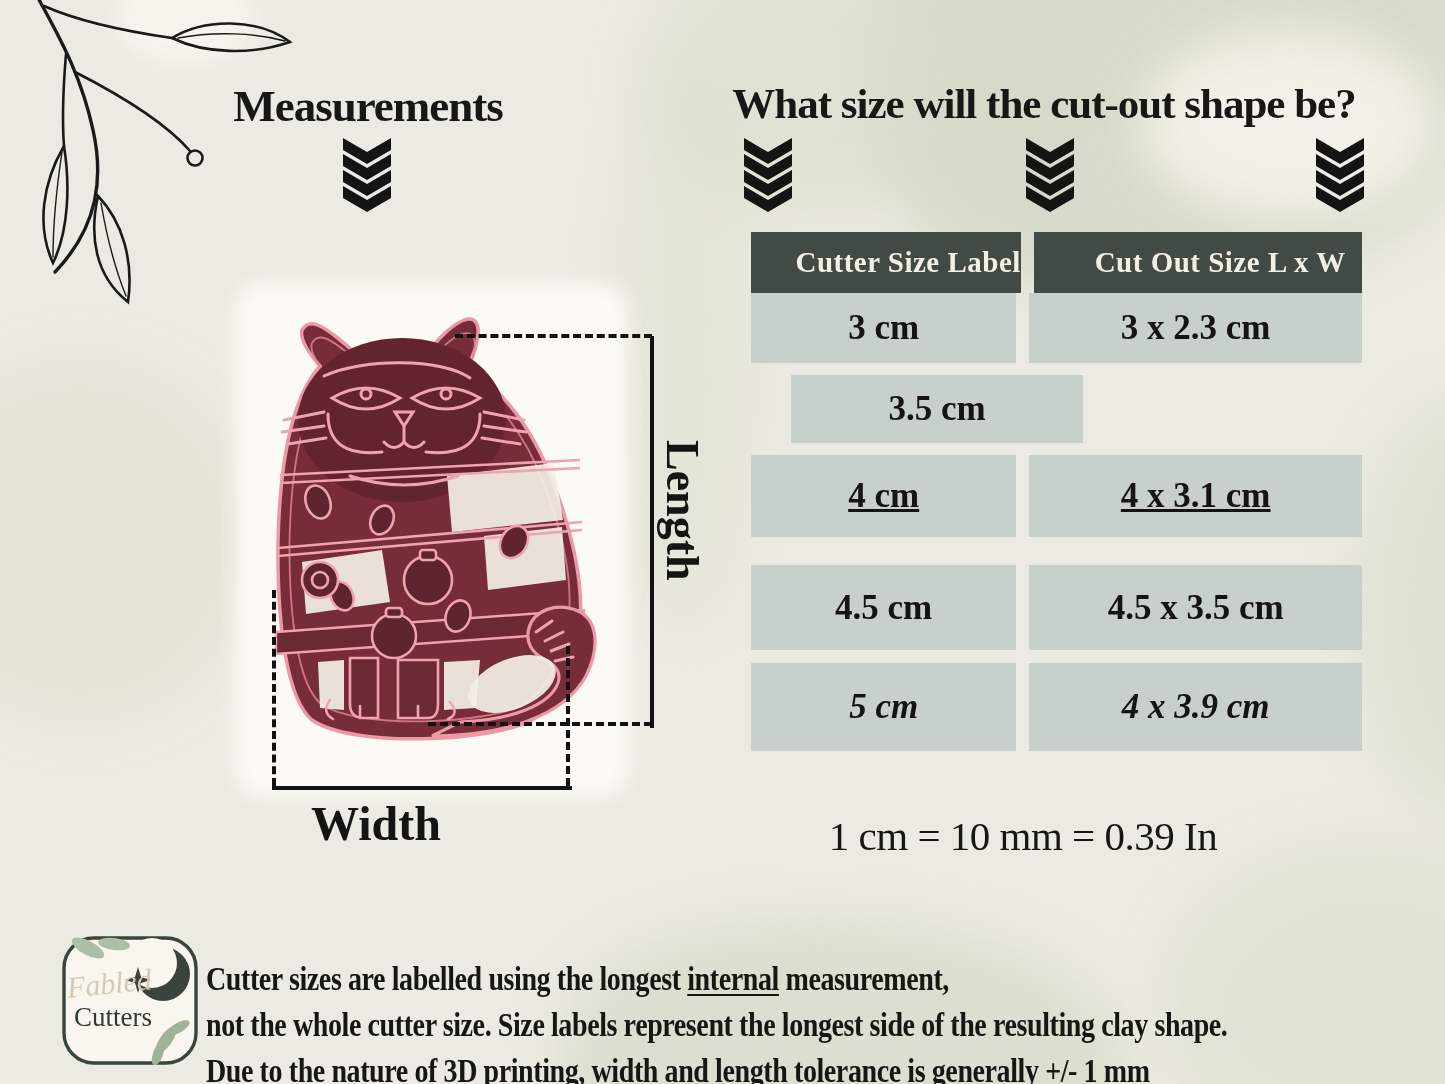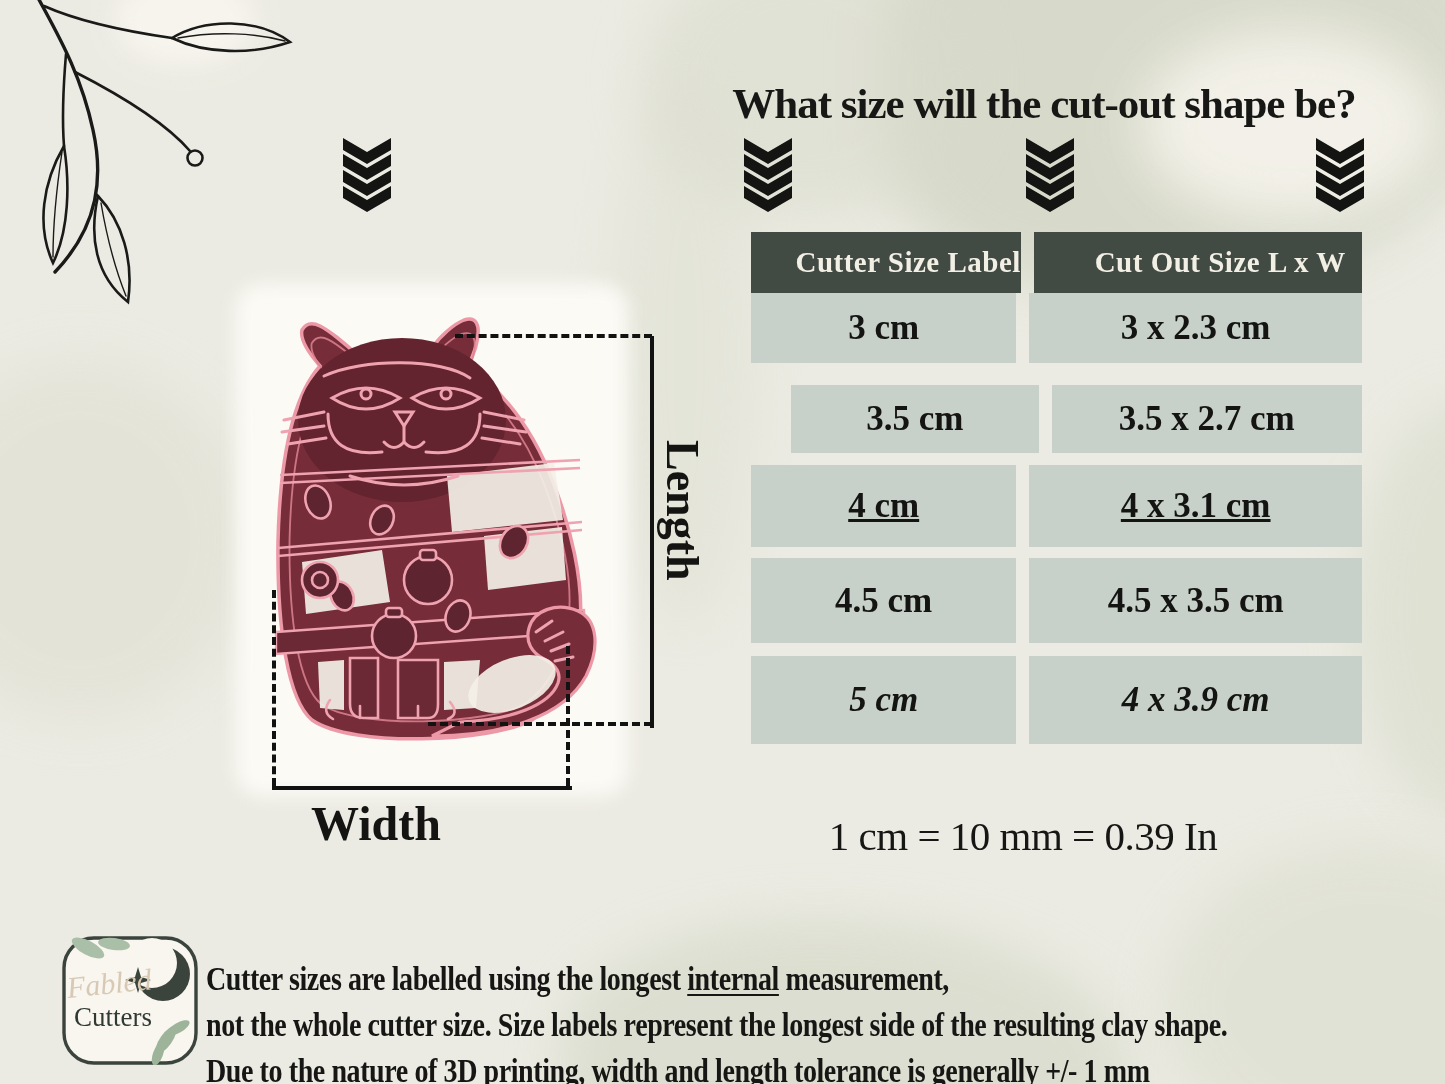--- a/index.html
+++ b/index.html
@@ -33,23 +33,23 @@
   .chev{position:absolute; width:48px; height:76px;}
 
   
   .size-table{position:absolute; left:751px; top:232px; width:611px;}
   .trow{display:flex; gap:13px;}
   .cell{display:flex; align-items:center; justify-content:center;}
   .c1{width:292px;} .c2{width:366px;}
   .th{height:61px; background:#424B43; color:#F2EFE5; font-size:29px; font-weight:600; letter-spacing:.5px;padding-left:44px;}
   .td{background:#C7D1C9; color:#141412; font-size:35px; font-weight:700;}
   .r1{text-align:center;} .r1 .cell{height:70px;}
-  .r2{margin-top:22px;padding-left:40px;} .r2 .cell{height:68px;}
+  .r2{margin-top:12px;padding-left:40px;} .r2 .cell{height:68px;}
   .r3{margin-top:12px;} .r3 .cell{height:82px;text-decoration:underline;}
-  .r4{margin-top:11px;} .r4 .cell{height:85px;}
+  .r4{margin-top:28px;} .r4 .cell{height:85px;}
   .r5{margin-top:13px;} .r5 .cell{height:88px;font-style:italic;}
 
   
   .photo-bg{position:absolute; left:236px; top:284px; width:392px; height:512px;
     background:#fbfaf5; border-radius:26px; filter:blur(9px);}
   .cat-svg{position:absolute; left:232px; top:280px;}
 
   
   .dim{position:absolute;}
   .solid-v{width:4px; background:#121212;}
@@ -95,20 +95,21 @@
       <path d="M 75 72 C 120 95 165 122 190 151"></path>
       <circle cx="195" cy="158" r="7.5"></circle>
       <path d="M 66 54 C 63 90 62 120 64 146"></path>
       <path d="M 64 146 C 43 182 36 226 53 263 C 69 230 70 184 64 146 Z"></path>
       <path d="M 62 152 Q 53 212 53 257" stroke-width="1.4"></path>
       <path d="M 98 196 C 89 236 95 276 128 302 C 134 260 122 221 98 196 Z"></path>
       <path d="M 101 203 Q 110 256 126 296" stroke-width="1.4"></path>
     </g>
   </svg>
 
+  <div class="h-title t-meas">Measurements</div>
   <div class="h-title t-size">What size will the cut-out shape be?</div>
 
   <svg class="chev" style="left:343px;top:138px" viewBox="0 0 48 76">
     <g fill="#141412">
       <path d="M0 0 L24 14 L48 0 L48 12 L24 26 L0 12 Z"></path>
       <path d="M0 16 L24 30 L48 16 L48 28 L24 42 L0 28 Z"></path>
       <path d="M0 32 L24 46 L48 32 L48 44 L24 58 L0 44 Z"></path>
       <path d="M0 48 L24 62 L48 48 L48 60 L24 74 L0 60 Z"></path>
     </g>
   </svg>
@@ -141,21 +142,20 @@
     <div class="trow">
       <div class="cell th c1">Cutter Size Label</div>
       <div class="cell th c2">Cut Out Size L x W</div>
     </div>
     <div class="trow r1">
       <div class="cell td c1">3 cm</div>
       <div class="cell td c2">3 x 2.3 cm</div>
     </div>
     <div class="trow r2">
       <div class="cell td c1">3.5 cm</div>
-      <div class="cell td c2">3.5 x 2.7 cm</div>
     </div>
     <div class="trow r3">
       <div class="cell td c1">4 cm</div>
       <div class="cell td c2">4 x 3.1 cm</div>
     </div>
     <div class="trow r4">
       <div class="cell td c1">4.5 cm</div>
       <div class="cell td c2">4.5 x 3.5 cm</div>
     </div>
     <div class="trow r5">

